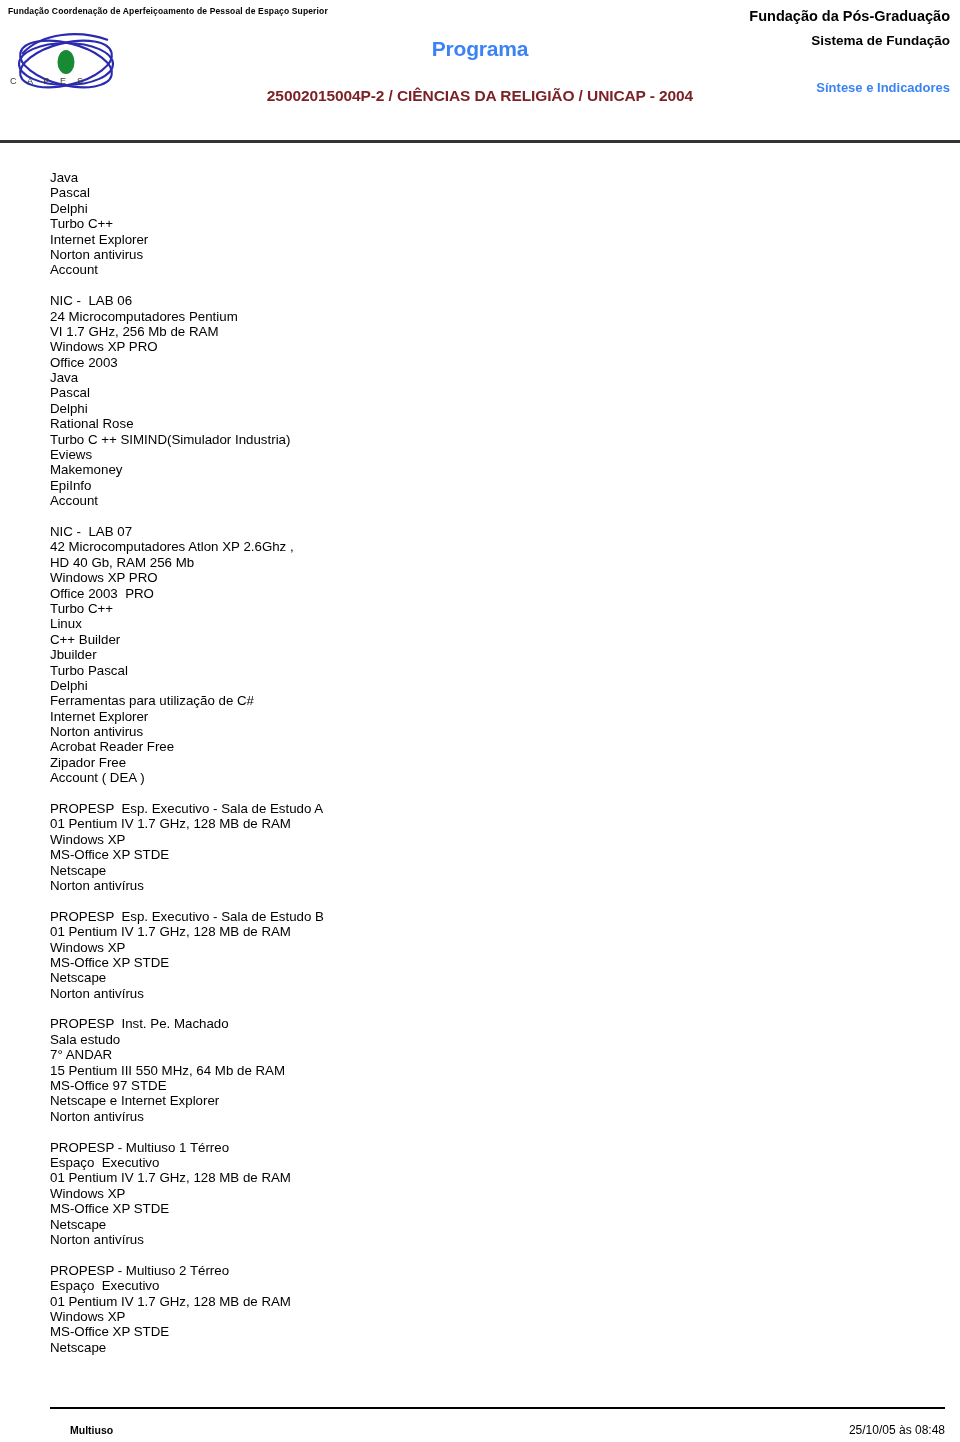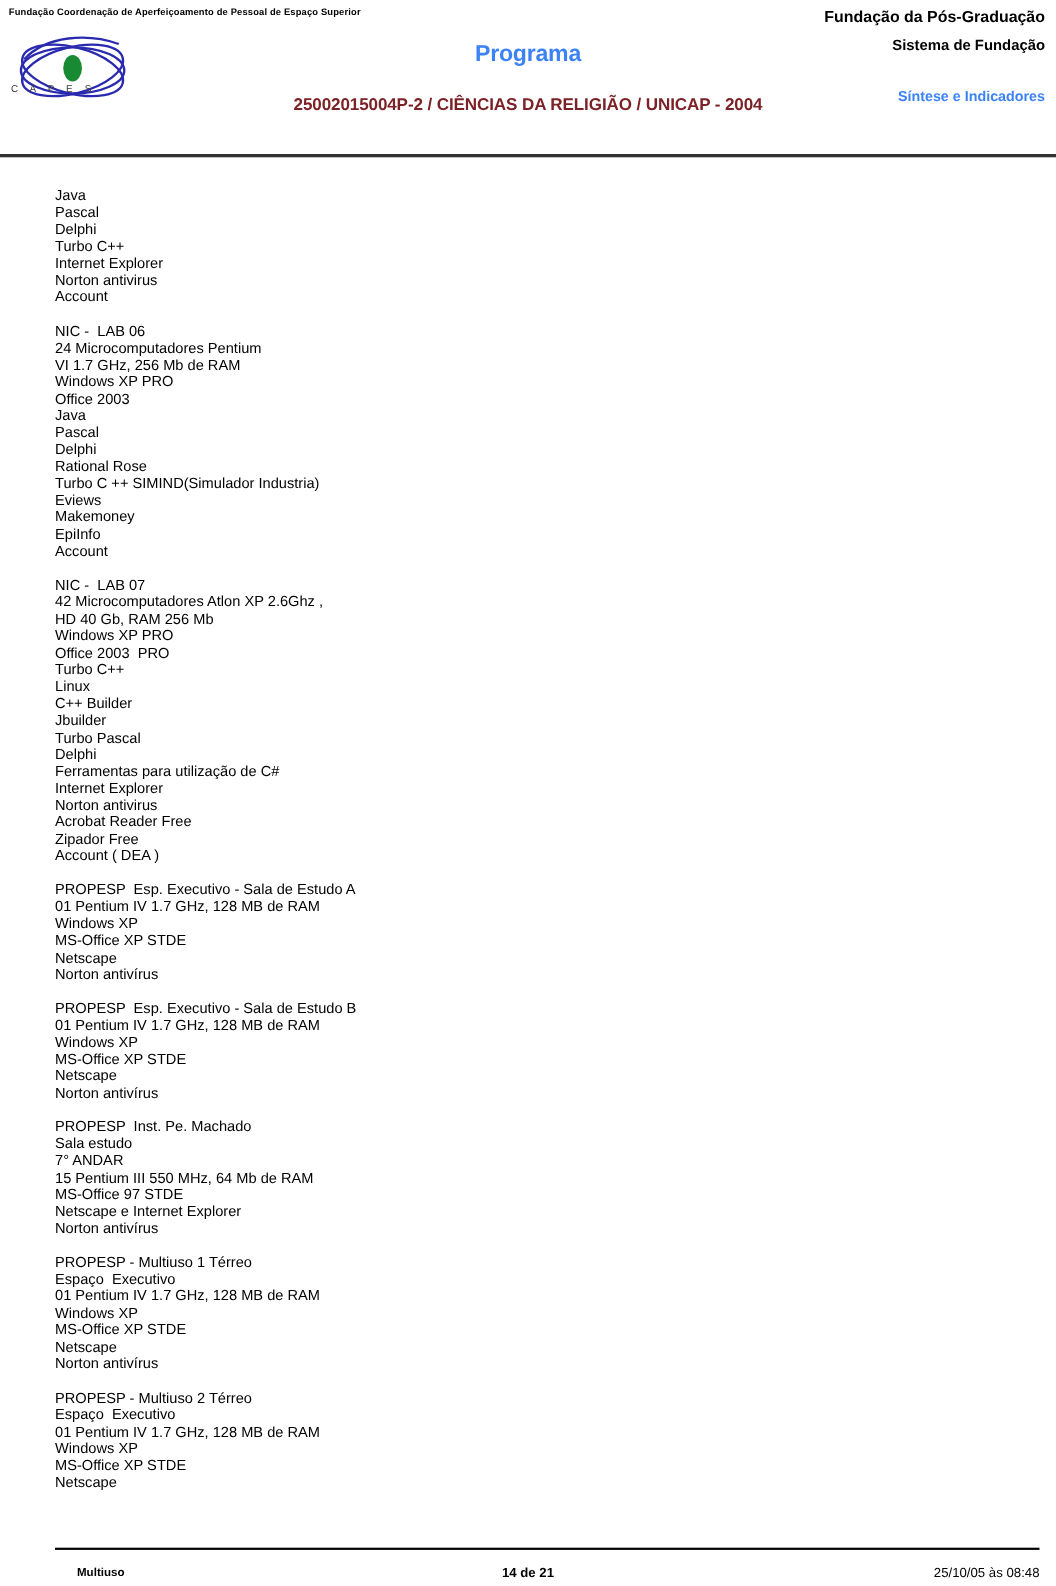--- a/index.html
+++ b/index.html
@@ -289,15 +289,14 @@
     <div class="text-line">Espaço  Executivo</div>
     <div class="text-line">01 Pentium IV 1.7 GHz, 128 MB de RAM</div>
     <div class="text-line">Windows XP</div>
     <div class="text-line">MS-Office XP STDE</div>
     <div class="text-line">Netscape</div>
   </div>
 
 <div id="doc-footer">
   <div id="footer-rule"></div>
   <div id="footer-left">Multiuso</div>
-  <div id="footer-center">14 de 21</div>
   <div id="footer-right">25/10/05 às 08:48</div>
 </div>
 
 </body></html>

